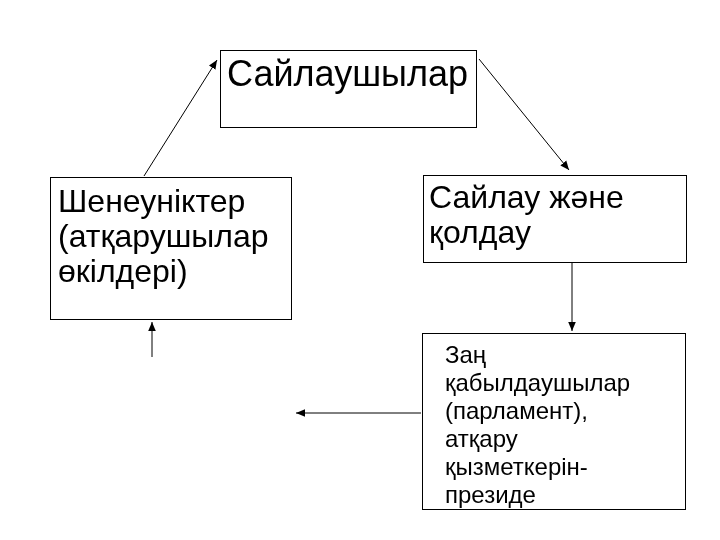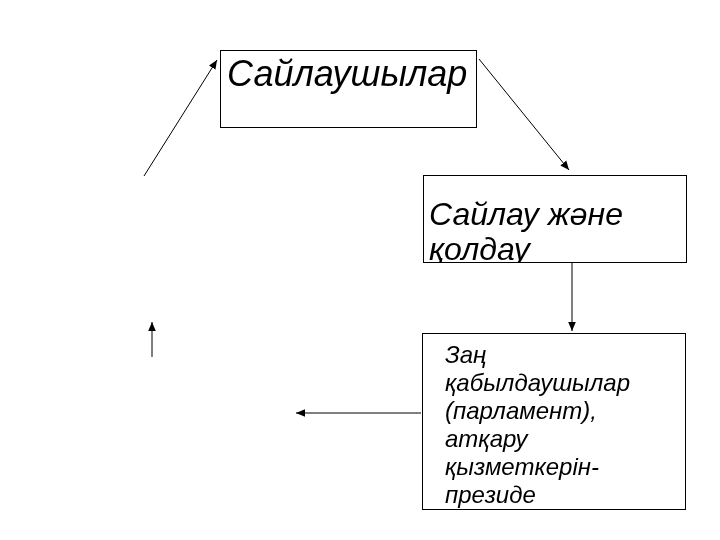--- a/index.html
+++ b/index.html
@@ -8,21 +8,20 @@
     background: #ffffff;
   }
   .slide {
     position: relative;
     width: 720px;
     height: 540px;
     background: #ffffff;
     overflow: hidden;
     font-family: "Liberation Sans", sans-serif;
     color: #000000;
-    font-style: italic;
   }
   .connector-layer {
     position: absolute;
     left: 0;
     top: 0;
     width: 720px;
     height: 540px;
   }
   .connector-layer line {
     stroke: #000000;
@@ -41,21 +40,21 @@
   #box-voters {
     left: 220px; top: 50px; width: 257px; height: 78px;
     font-size: 36px; line-height: 40px; padding: 3px 6px;
   }
   #box-officials {
     left: 50px; top: 177px; width: 242px; height: 143px;
     font-size: 32px; line-height: 35px; padding: 6px 7px;
   }
   #box-election {
     left: 423px; top: 175px; width: 264px; height: 88px;
-    font-size: 32px; line-height: 35px; padding: 21px 5px;
+    font-size: 32px; line-height: 35px; padding: 4px 5px;
   }
   #box-decision {
     left: 50px; top: 358px; width: 243px; height: 85px;
     font-size: 32px; line-height: 35px; padding: 8px 7px;
   }
   #box-lawmakers {
     left: 422px; top: 333px; width: 264px; height: 177px;
     font-size: 24px; line-height: 28px; padding: 7px 22px;
   }
 </style>
@@ -72,20 +71,23 @@
     </defs>
     <line x1="144" y1="176" x2="217" y2="60" marker-end="url(#arrow)"></line>
     <line x1="479" y1="59" x2="569" y2="170" marker-end="url(#arrow)"></line>
     <line x1="572" y1="263" x2="572" y2="331" marker-end="url(#arrow)"></line>
     <line x1="421" y1="413" x2="296" y2="413" marker-end="url(#arrow)"></line>
     <line x1="152" y1="357" x2="152" y2="322" marker-end="url(#arrow)"></line>
   </svg>
 
   <div class="box" id="box-voters">Сайлаушылар</div>
 
+  <div class="box" id="box-officials">Шенеуніктер
+(атқарушылар
+өкілдері)</div>
 
   <div class="box" id="box-election">Сайлау және
 қолдау</div>
 
 
   <div class="box" id="box-lawmakers">Заң қабылдаушылар
 (парламент), атқару
 қызметкерін-президе
 нтті, әкімдерді сайлау</div>
 

